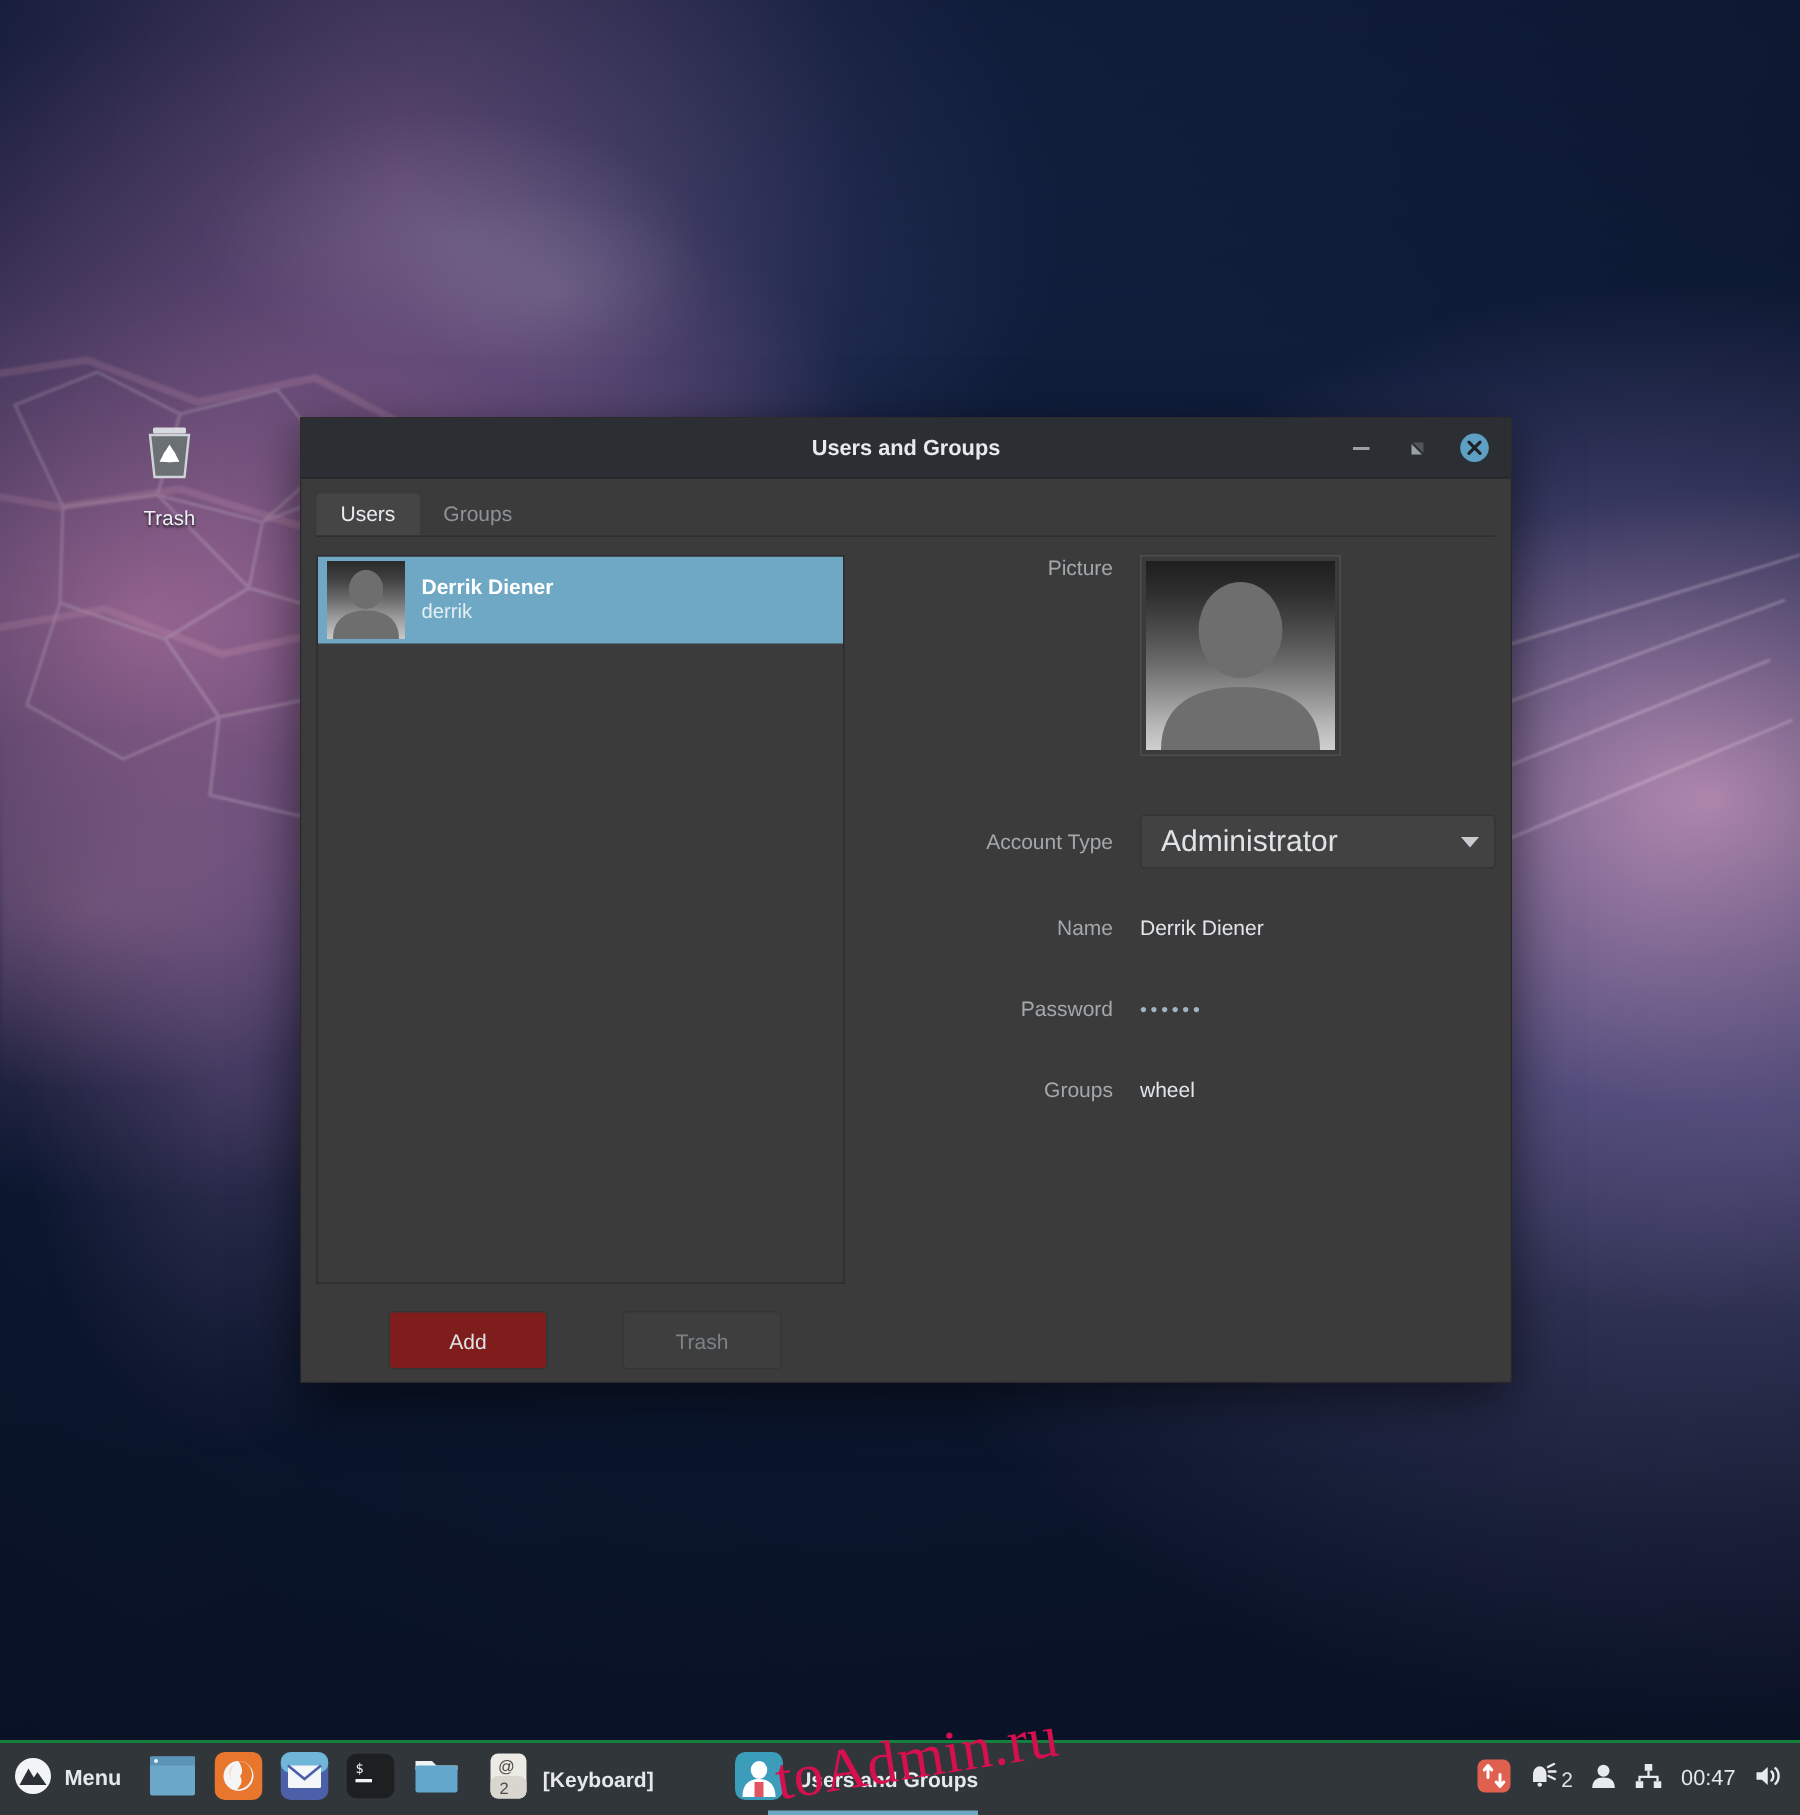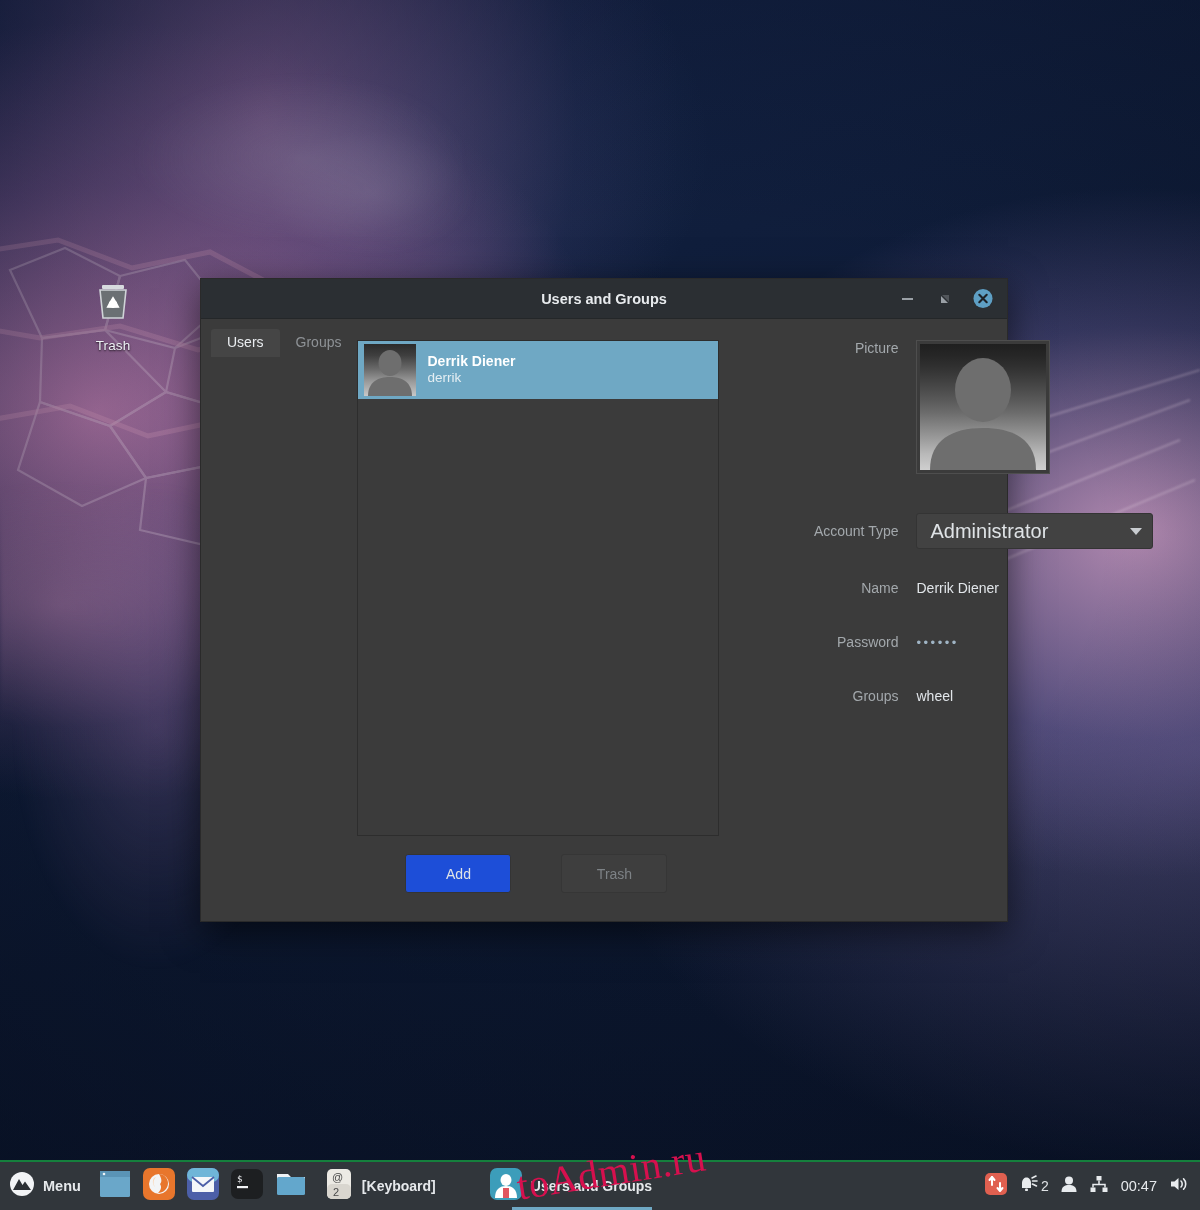--- a/index.html
+++ b/index.html
@@ -104,23 +104,23 @@
   }
   .wbtns { margin-left: auto; display: flex; align-items: center; gap: 18px; padding-right: 14px; }
   .wbtn { width: 20px; height: 20px; display: flex; align-items: center; justify-content: center; cursor: pointer; }
   .wbtn.min::after {
     content: ""; width: 11px; height: 2px; background: #9aa0a6; display: block;
   }
 
   #winbody {
     flex: 1;
     background: #3b3b3b;
-    padding: 9px 10px 26px 10px;
+    padding: 9px 10px 6px 10px;
     display: flex;
-    flex-direction: row;
+    flex-direction: column;
   }
 
   
   #tabs { display: flex; height: 29px; align-items: flex-end; }
   .tab {
     padding: 5px 16px 6px 16px;
     font-size: 14px;
     color: #8e9296;
     cursor: pointer;
     border-radius: 3px 3px 0 0;
@@ -158,21 +158,21 @@
     position: relative;
     overflow: hidden;
   }
   .user-txt { display: flex; flex-direction: column; line-height: 1.25; }
   .user-name { font-size: 14px; font-weight: bold; color: #ffffff; }
   .user-login { font-size: 13.5px; color: #e4eef3; }
 
   #btnrow { display: flex; gap: 50px; padding: 18px 0 2px 48px; }
   .btn {
     width: 104px; height: 37px;
-    background: #1d4ed8;
+    background: #7f1d1d;
     border: 1px solid #343434;
     border-radius: 3px;
     color: #dfe3e6;
     font-size: 14px;
     display: flex; align-items: center; justify-content: center;
     cursor: pointer;
   }
   .btn.disabled { color: #7d8286; background: #3e3e3e; border-color: #363636; cursor: default; }
 
   

